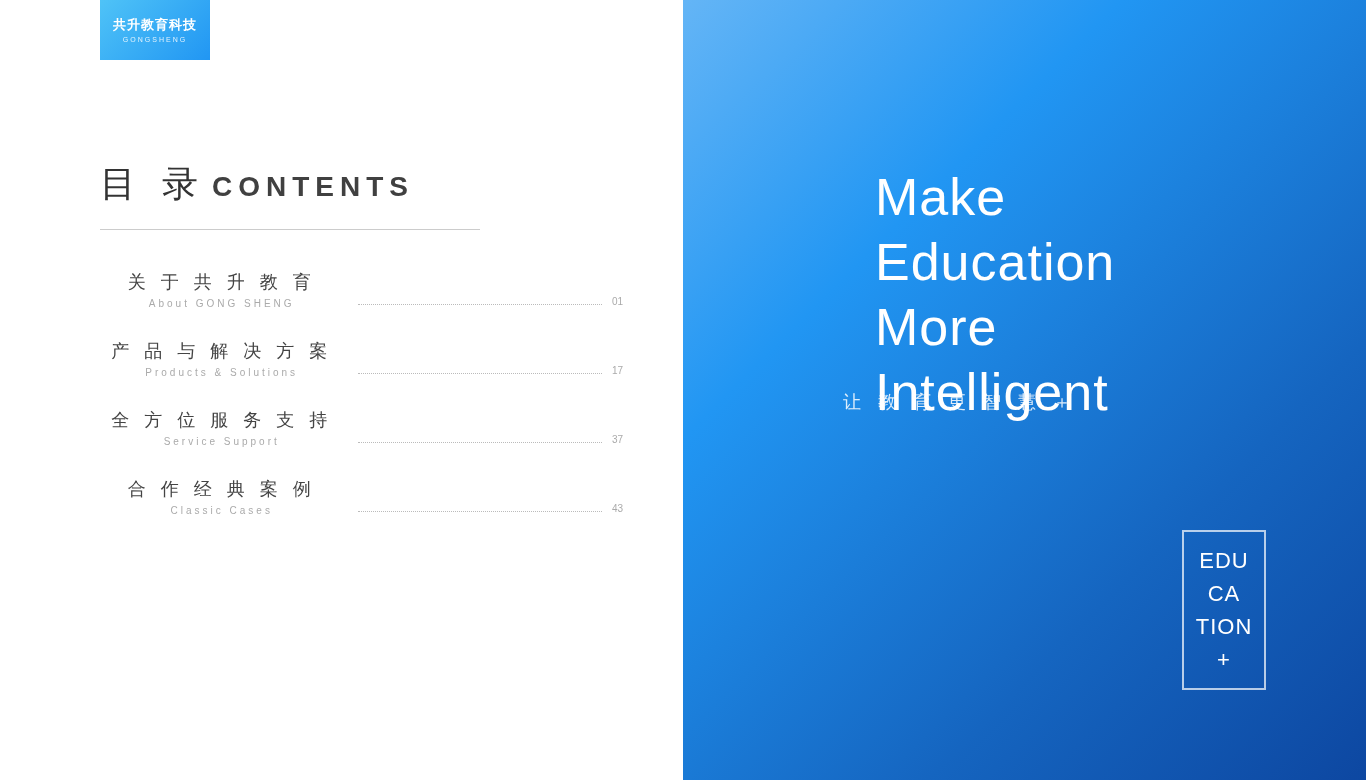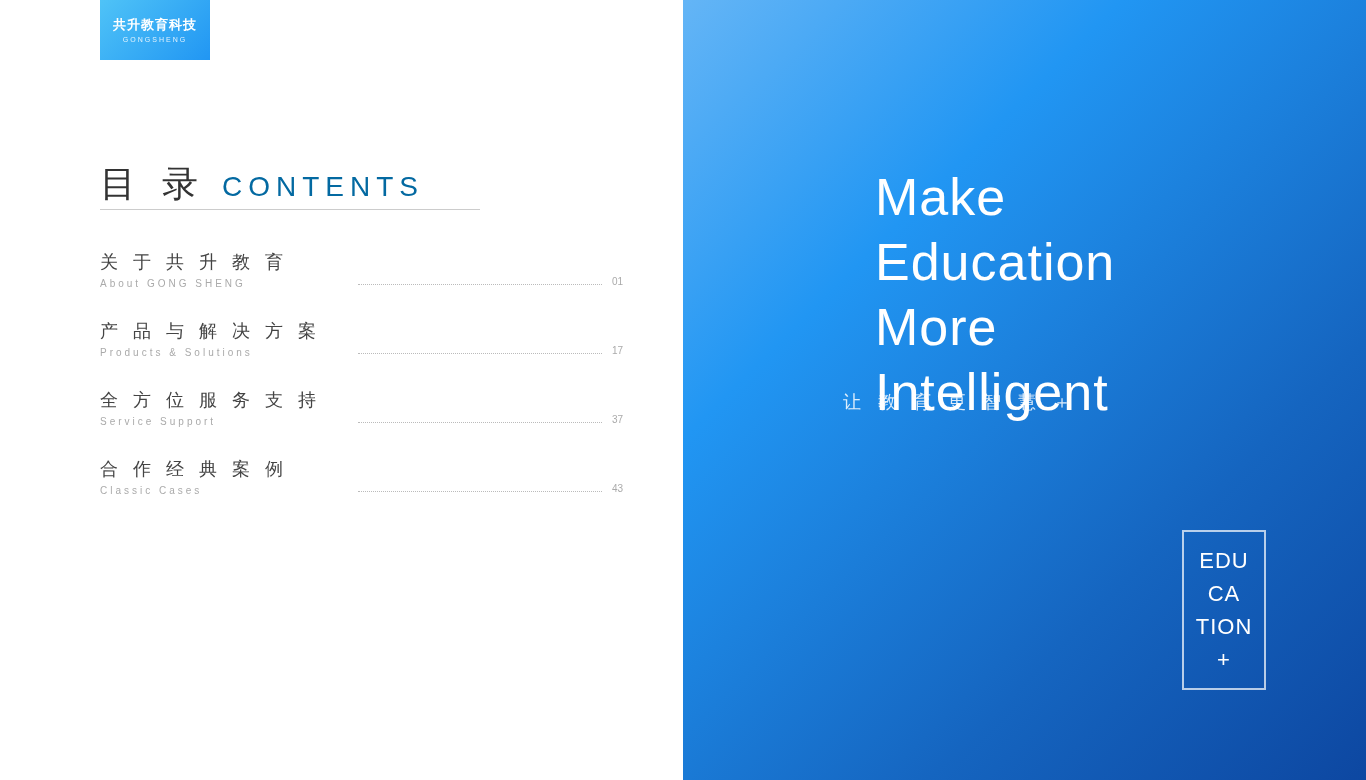--- a/index.html
+++ b/index.html
@@ -11,20 +11,21 @@
       overflow: hidden;
     }
 
     
     .left-panel {
       width: 683px;
       height: 584px;
       background: #ffffff;
       position: relative;
       flex-shrink: 0;
+      text-align: center;
     }
 
     
     .logo-box {
       position: absolute;
       top: 0;
       left: 100px;
       width: 110px;
       height: 60px;
       background: linear-gradient(135deg, #4fc3f7, #2196f3);
@@ -52,35 +53,35 @@
     .contents-section {
       position: absolute;
       top: 160px;
       left: 100px;
       right: 60px;
     }
 
     .contents-header {
       display: flex;
       align-items: baseline;
-      gap: 16px;
-      margin-bottom: 0;
+      gap: 6px;
+      margin-bottom: 20px;
     }
 
     .contents-chinese {
       font-size: 36px;
       font-weight: 300;
       color: #333;
       letter-spacing: 8px;
     }
 
     .contents-english {
       font-size: 28px;
-      font-weight: 400;
-      color: #0369a1;
+      font-weight: 700;
+      color: #404040;
       letter-spacing: 6px;
     }
 
     .contents-divider {
       width: 380px;
       height: 1px;
       background: #ccc;
       margin-bottom: 40px;
     }
 

